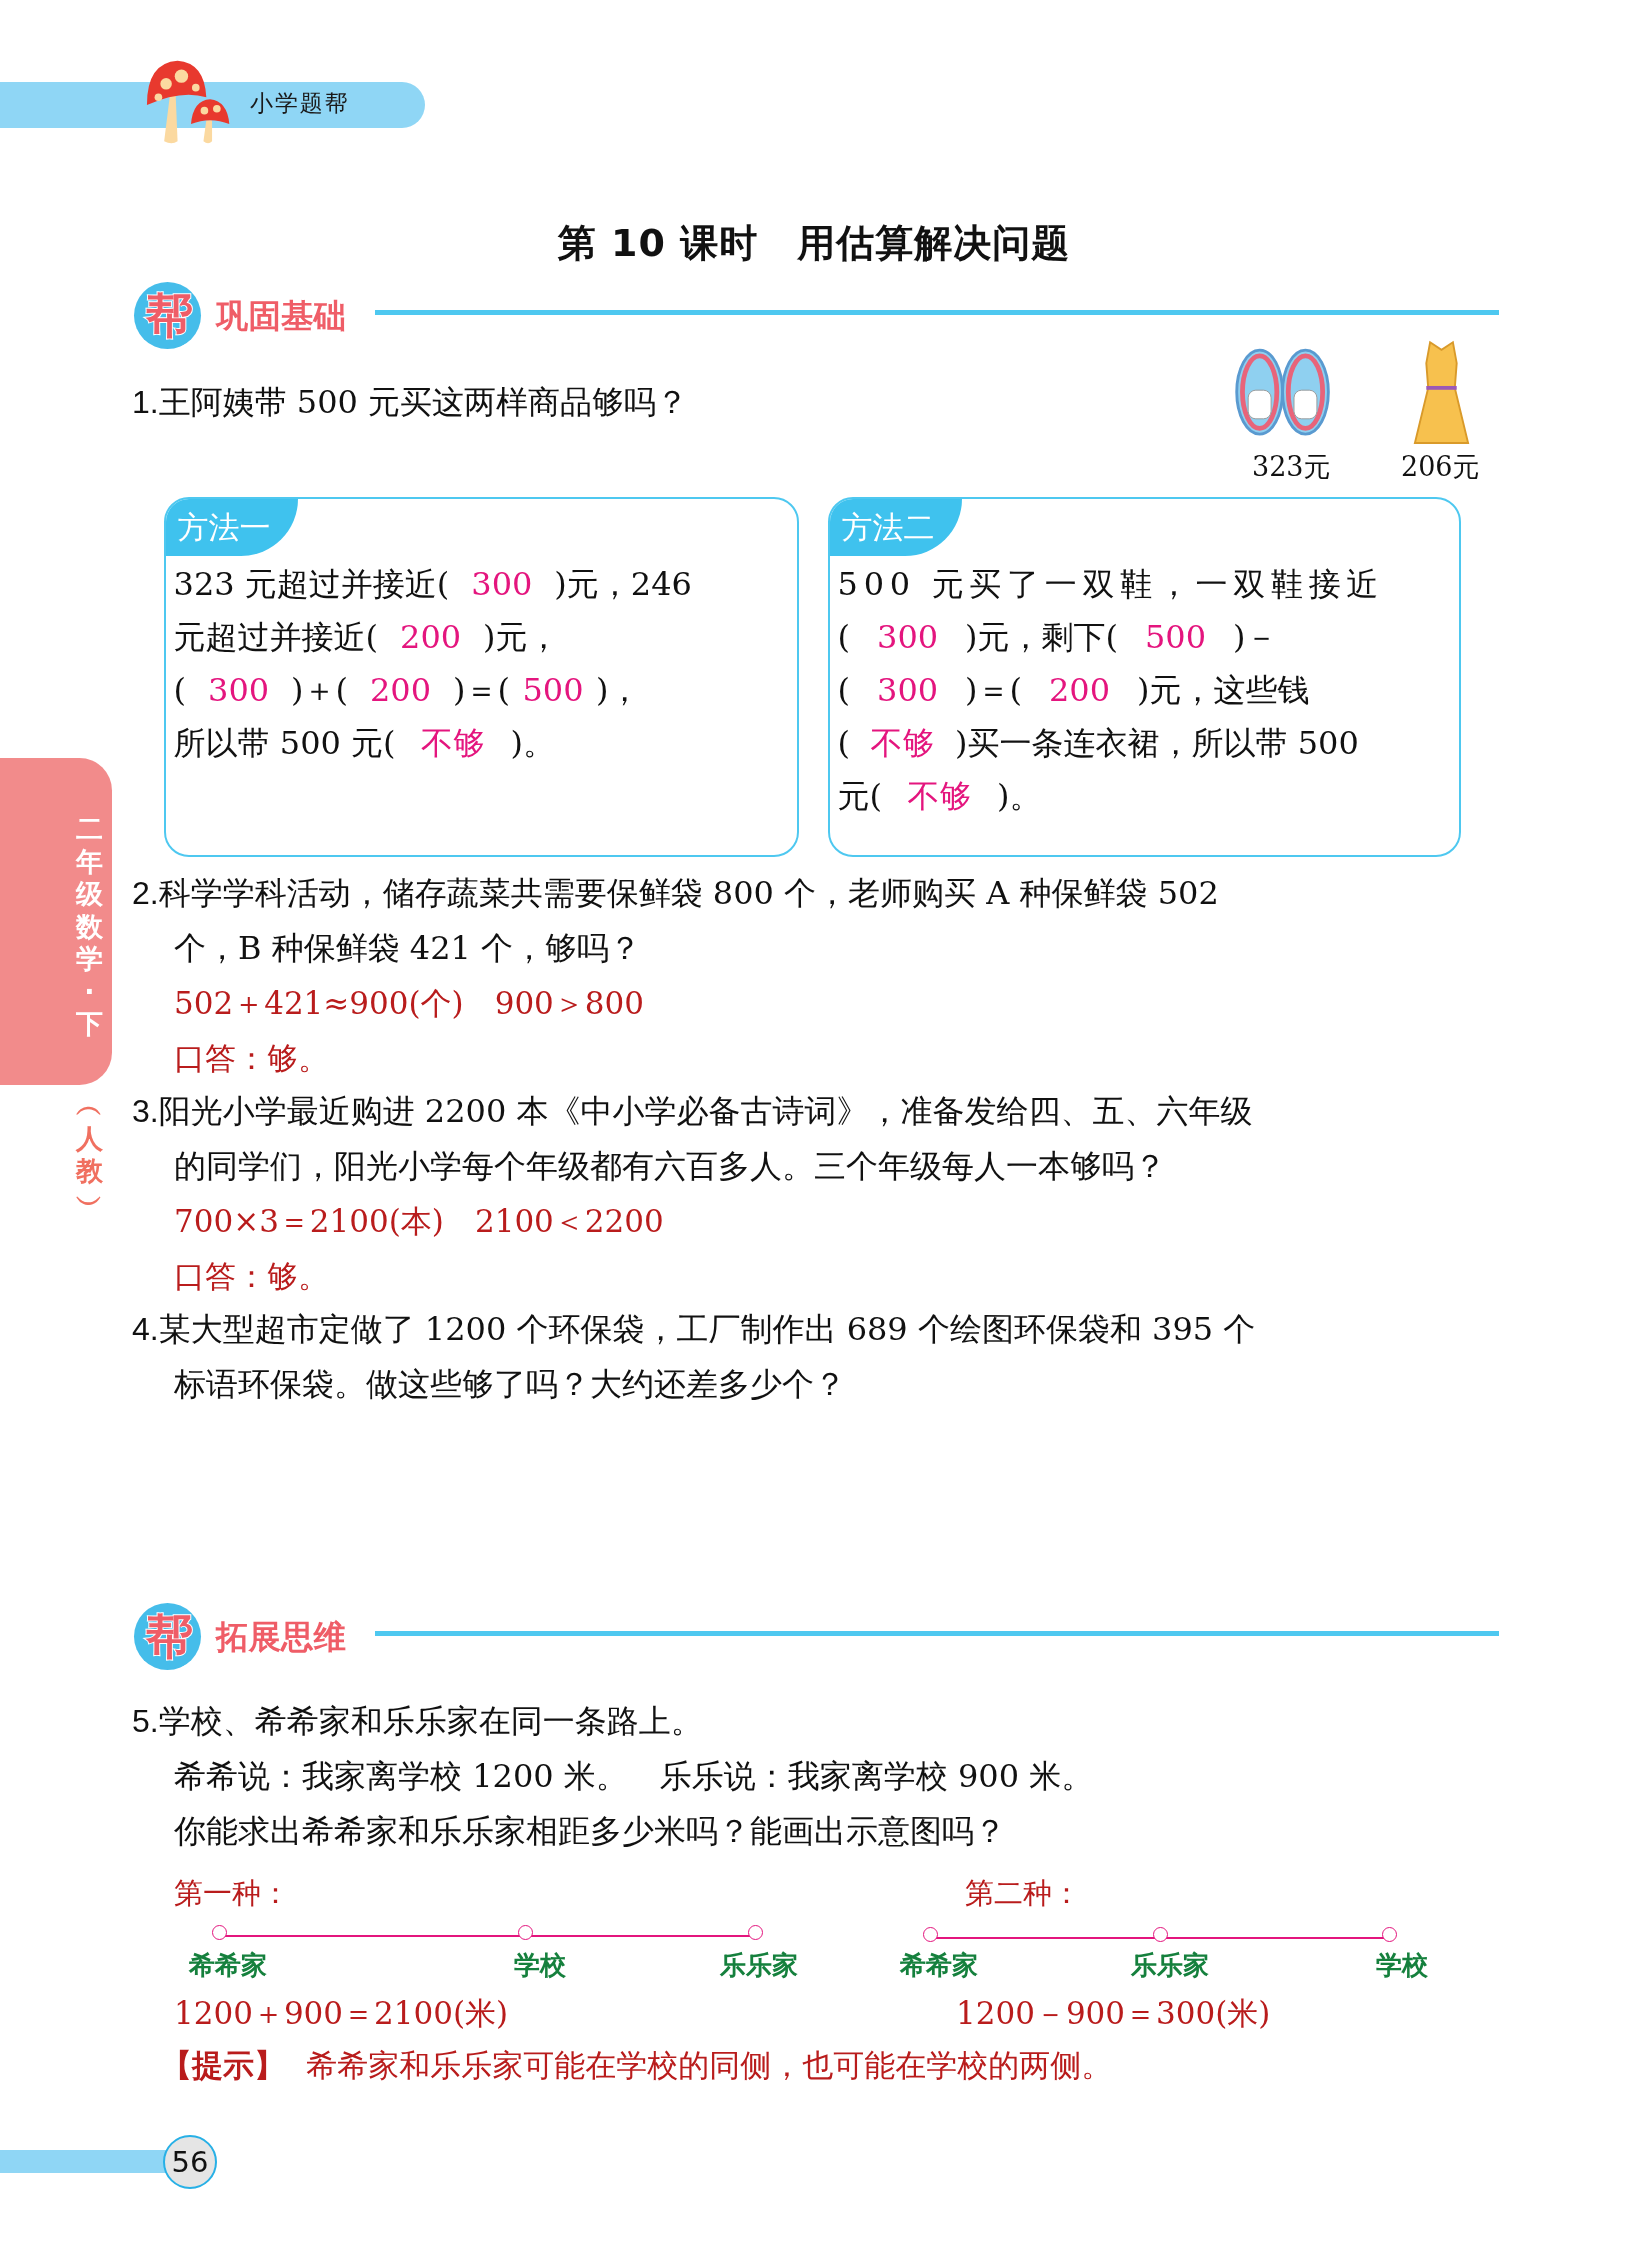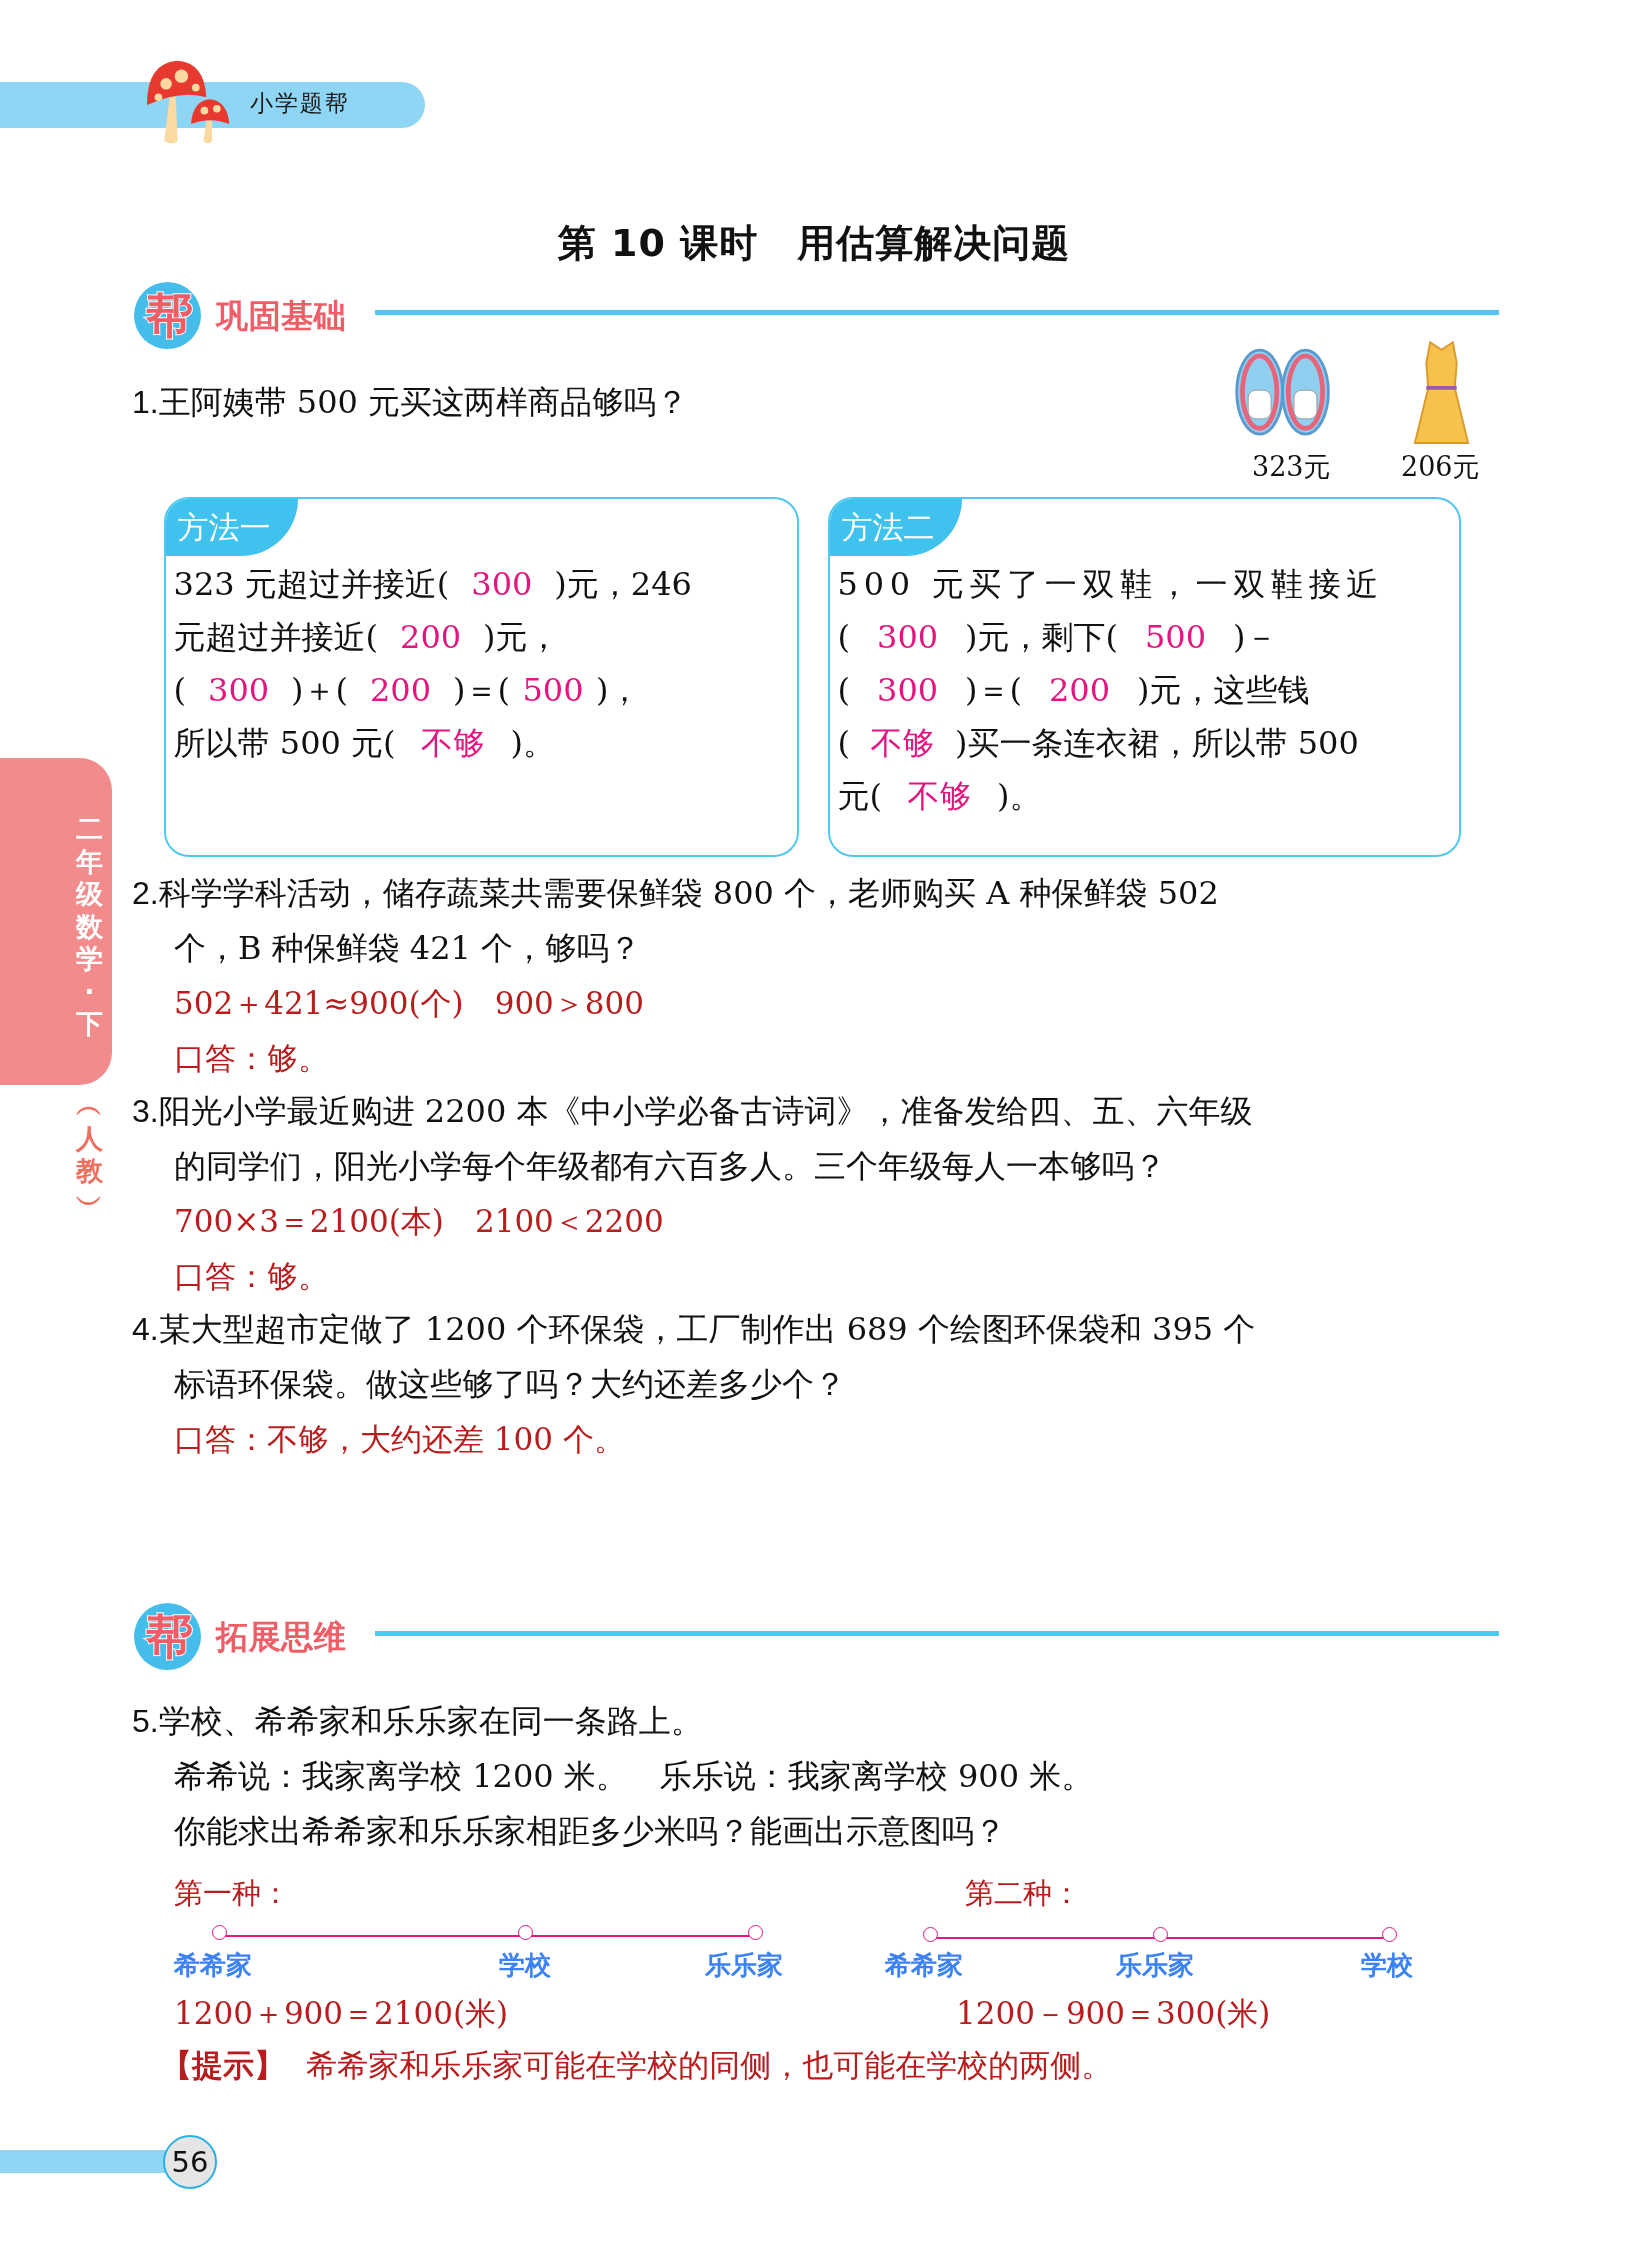--- a/index.html
+++ b/index.html
@@ -34,21 +34,21 @@
   .blank { display:inline-block; text-align:center; color:#e4157e; }
 
   
   .side-tab { left:0; top:758px; width:112px; height:327px; background:#f28b8b; border-radius:0 32.5px 32.5px 0; }
   .side-text { left:75px; top:813px; width:29px; color:#fff; font-family:"DejaVu Sans","Liberation Sans",sans-serif; font-weight:bold; font-size:27px; line-height:32.5px; text-align:center; }
   .side-pub { left:75px; top:1090px; width:29px; color:#f07060; font-family:"DejaVu Sans","Liberation Sans",sans-serif; font-weight:bold; font-size:27px; line-height:32.5px; text-align:center; }
 
   
   .diag-line { position:absolute; height:1.9px; background:#e4157e; }
   .diag-dot { position:absolute; width:13.4px; height:13.4px; border:1.9px solid #e4157e; border-radius:50%; background:#fff; }
-  .diag-label { position:absolute; color:#3b82f6; font-family:"DejaVu Sans","Liberation Sans",sans-serif; font-weight:bold; font-size:26px; }
+  .diag-label { position:absolute; color:#15803d; font-family:"DejaVu Sans","Liberation Sans",sans-serif; font-weight:bold; font-size:26px;margin-left:15px; }
 
   
   .foot-band { left:0; top:2150px; width:172px; height:23px; background:#8fd6f5; }
   .page-num { left:163px; top:2135px; width:50px; height:50px; border:2.9px solid #27b0e6; border-radius:50%; background:#e5e5e5;
               font-family:"DejaVu Sans","Liberation Sans",sans-serif; font-size:29px; line-height:50px; text-align:center; }
 </style>
 </head>
 <body>
 
 <div class="abs top-band"></div>
@@ -144,21 +144,20 @@
 <div class="abs" style="left:132px;top:1084px;width:1357px">
   <div class="q"><span class="qn">3.</span><span>阳光小学最近购进 2200 本《中小学必备古诗词》，准备发给四、五、六年级</span></div>
   <div class="q" style="padding-left:42px">的同学们，阳光小学每个年级都有六百多人。三个年级每人一本够吗？</div>
   <div class="ans" style="padding-left:42px">700×3＝2100(本)　2100＜2200</div>
   <div class="ans" style="padding-left:42px">口答：够。</div>
 </div>
 
 <div class="abs" style="left:132px;top:1302px;width:1357px">
   <div class="q"><span class="qn">4.</span><span>某大型超市定做了 1200 个环保袋，工厂制作出 689 个绘图环保袋和 395 个</span></div>
   <div class="q" style="padding-left:42px">标语环保袋。做这些够了吗？大约还差多少个？</div>
-  <div class="ans" style="padding-left:42px">口答：不够，大约还差 100 个。</div>
 </div>
 
 <div class="abs sec" style="top:1593px">
   <div class="bubble"></div>
   <div class="bubble-tail"></div>
   <span class="bang">帮</span>
   <span class="sec-title">拓展思维</span>
   <div class="sec-line"></div>
 </div>
 

